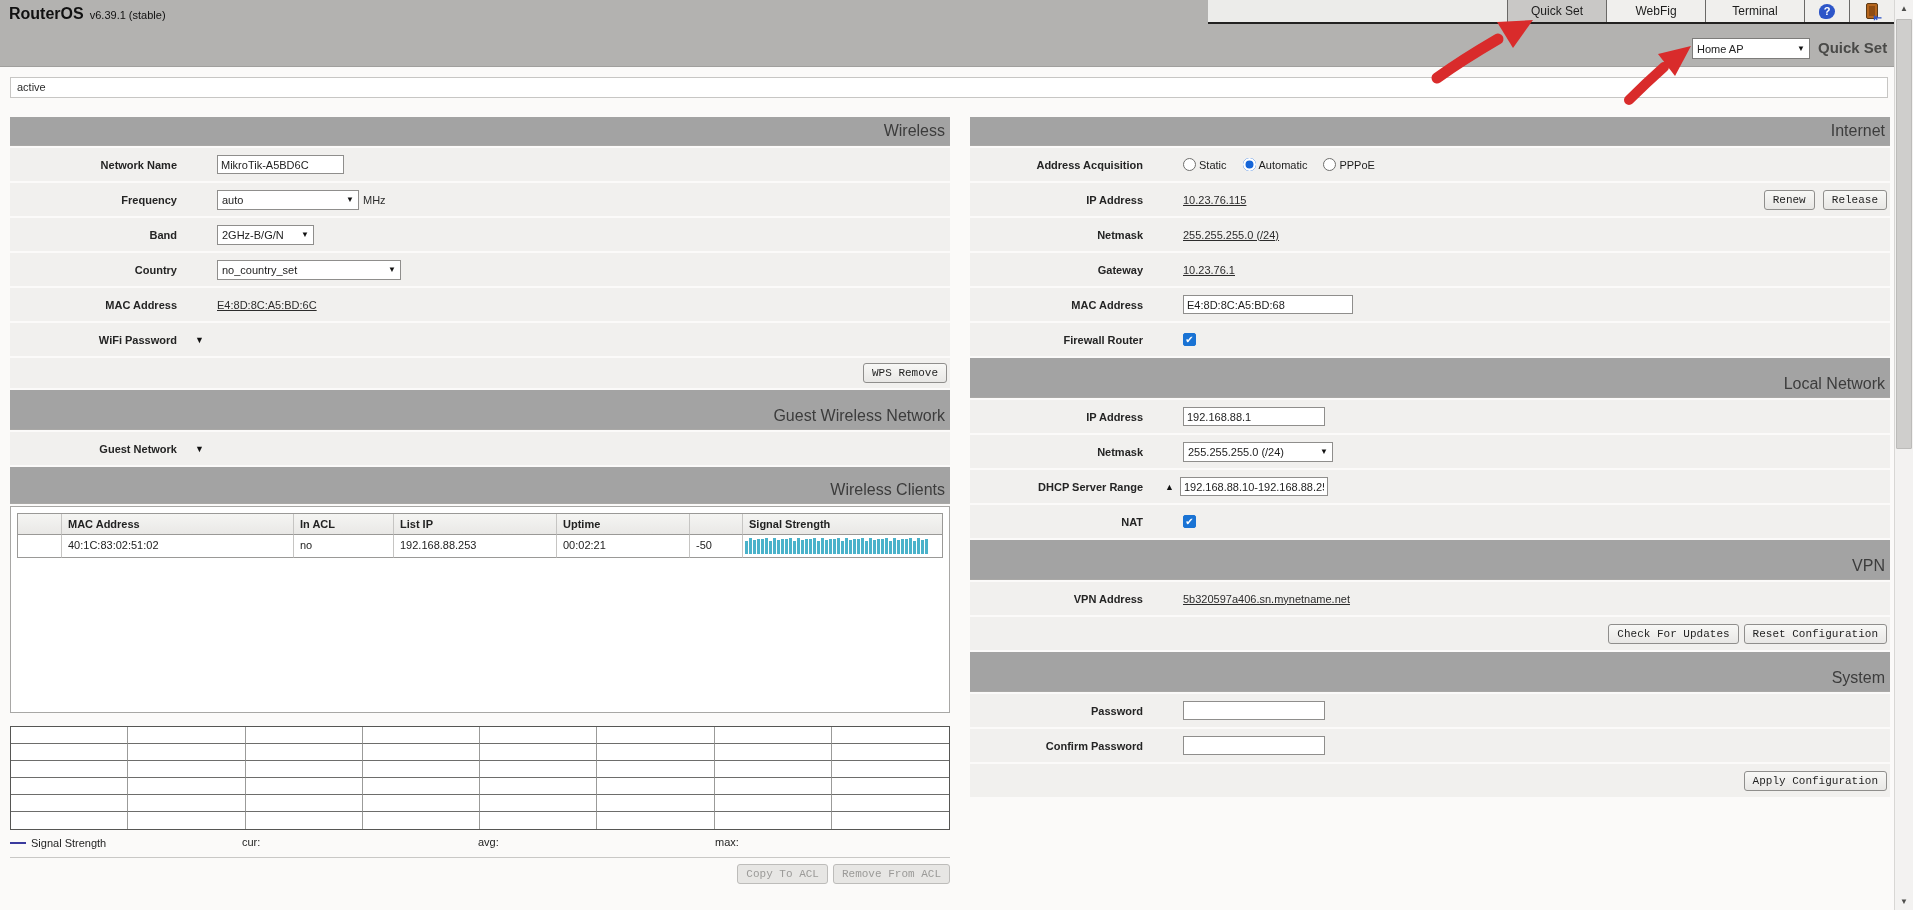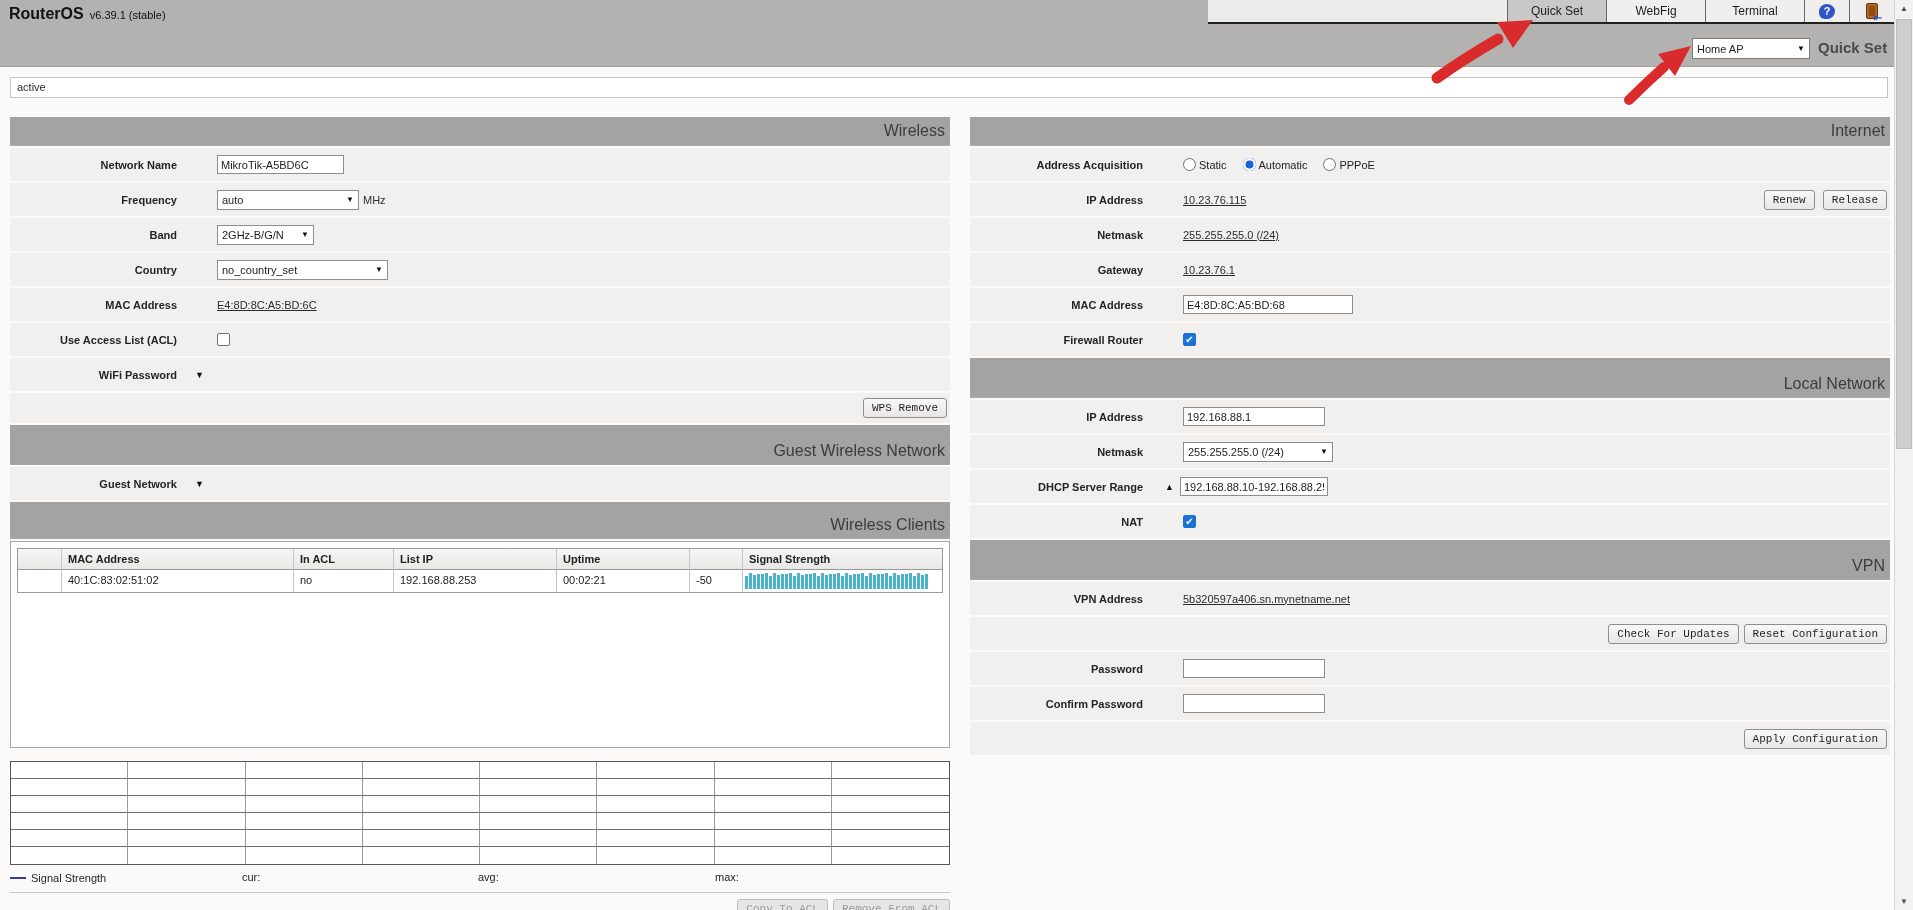--- a/index.html
+++ b/index.html
@@ -176,40 +176,34 @@
       <div class="sel" style="width:97px">
         <span>2GHz-B/G/N</span>
         <span class="chv">▼</span>
       </div>
     </div>
   </div>
 
   <div class="frow">
     <div class="lbl">Country</div>
     <div class="ctl">
-      <div class="sel" style="width:171px">
+      <div class="sel" style="width:184px">
         <span>no_country_set</span>
         <span class="chv">▼</span>
       </div>
     </div>
   </div>
 
   <div class="frow">
     <div class="lbl">MAC Address</div>
     <div class="ctl">
         <span class="value">E4:8D:8C:A5:BD:6C</span>
       </div>
   </div>
 
-  <div class="frow">
-    <div class="lbl">Use Access List (ACL)</div>
-    <div class="ctl">
-        <span class="cb"></span>
-      </div>
-  </div>
 
   <div class="frow">
     <div class="lbl">WiFi Password</div>
     <span class="collapse">▼</span>
   </div>
 
   <div class="frow rowbtns" style="height:30px">
     <button class="btn">WPS Remove</button>
   </div>
 
@@ -464,20 +458,21 @@
     <div class="ctl">
         <span class="value">5b320597a406.sn.mynetname.net</span>
       </div>
   </div>
 
   <div class="frow rowbtns">
     <button class="btn">Check For Updates</button>
     <button class="btn">Reset Configuration</button>
   </div>
 
+  <div class="sec-h tall">System</div>
 
   <div class="frow">
     <div class="lbl">Password</div>
     <div class="ctl">
       <input class="tin" type="password" style="width: 142px;" value="">
     </div>
   </div>
 
   <div class="frow">
     <div class="lbl">Confirm Password</div>

